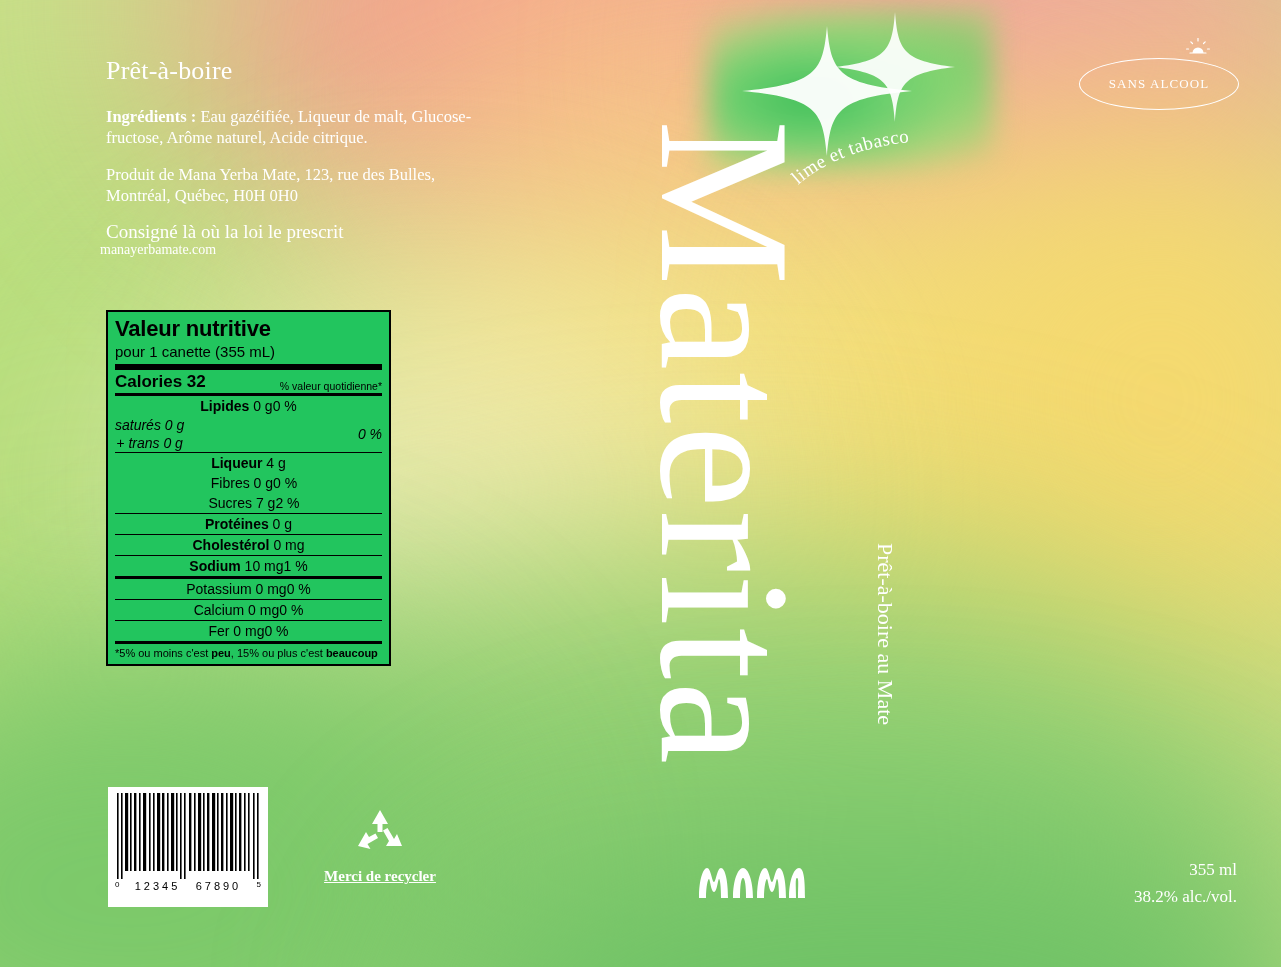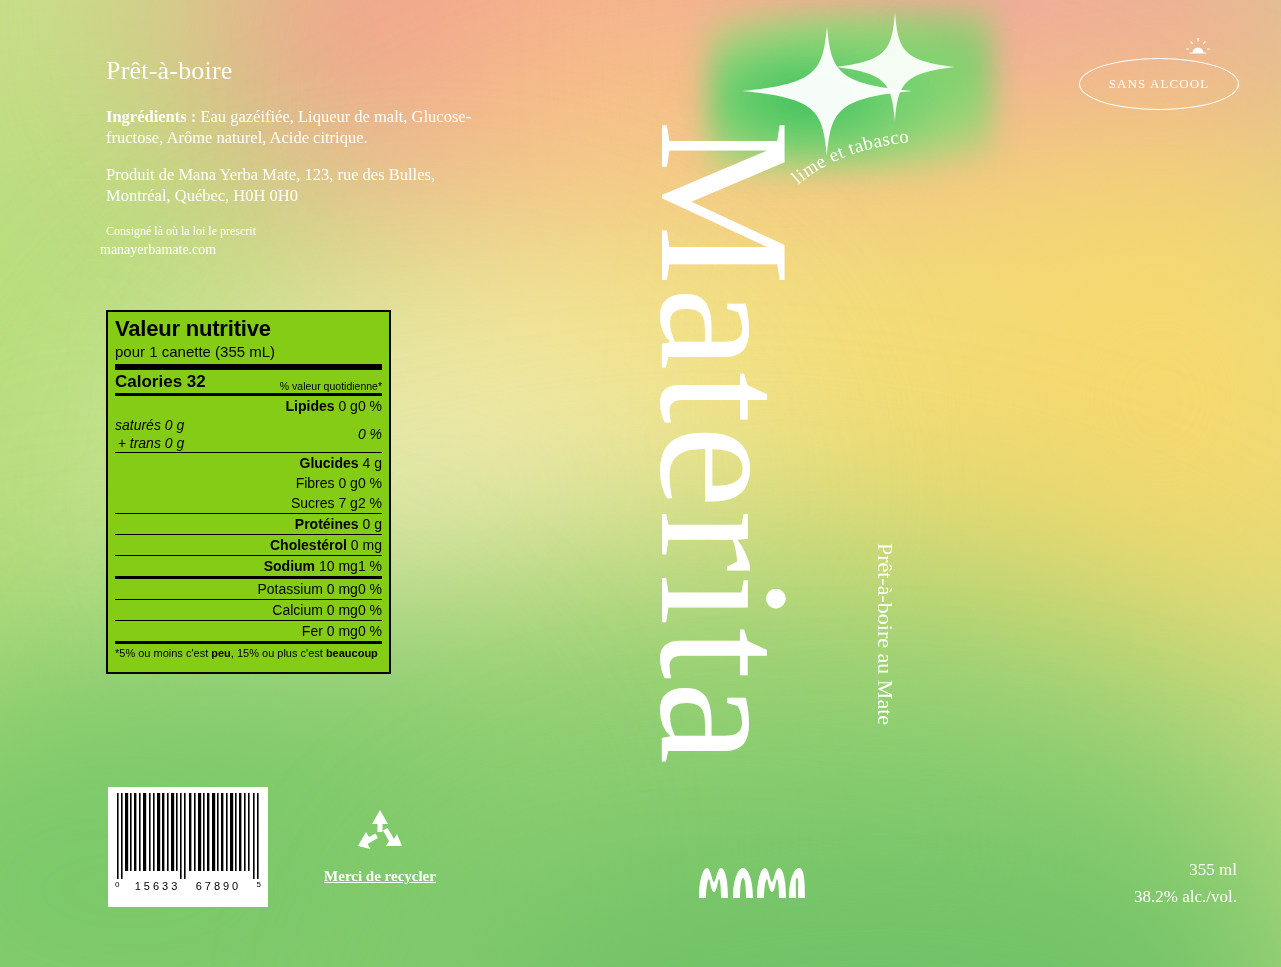--- a/index.html
+++ b/index.html
@@ -115,21 +115,21 @@
   .ing-label { font-weight: bold; }
   .addr-block {
     left: 106px; top: 164px;
     width: 400px;
     font-size: 16.5px;
     line-height: 21px;
   }
   .consign-block {
     left: 106px; top: 221px;
     width: 400px;
-    font-size: 12px;
+    font-size: 19px;
     line-height: 21px;
   }
   .website {
     left: 100px; top: 242px;
     font-size: 14px;
   }
 
   
   .badge {
     position: absolute;
@@ -161,26 +161,26 @@
     font-family: "Liberation Serif", serif;
     font-size: 19px;
     letter-spacing: .5px;
   }
 
   
   .nutri {
     position: absolute;
     left: 106px; top: 310px;
     width: 285px;
-    background: #84cc16;
+    background: #22c55e;
     border: 2.2px solid #000000;
     color: #000000;
     font-family: "Liberation Sans", sans-serif;
     box-sizing: border-box;
-    padding: 4px 7px 12px 7px;
+    padding: 4px 7px 4px 7px;
   }
   .nutri-title {
     font-size: 22px;
     font-weight: bold;
     line-height: 26px;
     letter-spacing: -.2px;
   }
   .nutri-serving {
     font-size: 15px;
     line-height: 19px;
@@ -192,21 +192,21 @@
   .cal-row {
     display: flex;
     align-items: flex-end;
     justify-content: space-between;
     padding: 2px 0 1px 0;
   }
   .cal-label { font-size: 17px; font-weight: bold; }
   .dv-label { font-size: 10.5px; }
   .nrow {
     display: flex;
-    justify-content: flex-end;
+    justify-content: center;
     font-size: 14px;
     line-height: 18px;
     padding: 1px 0;
   }
   .nrow .nm b { font-weight: bold; }
   .indent { padding-left: 11px; }
   .sub2 { display: flex; justify-content: space-between; font-style: italic; }
   .sub2 .stack { display: flex; flex-direction: column; }
   .footnote {
     font-size: 11px;
@@ -390,21 +390,21 @@
           </div>
         <div class="nrow indent" style="padding:0;">
             <span>+ trans 0 g</span>
           </div>
       </div>
       <div style="font-size:14px; align-self:center;">0 %</div>
     </div>
     <div class="rule-thin"></div>
 
     <div class="nrow">
-      <div class="nm"><b>Glucides</b><span> 4 g</span></div>
+      <div class="nm"><b>Liqueur</b><span> 4 g</span></div>
       <div></div>
     </div>
     <div class="nrow indent">
       <div class="nm">Fibres 0 g</div>
       <div>0 %</div>
     </div>
     <div class="nrow indent">
       <div class="nm">Sucres 7 g</div>
       <div>2 %</div>
     </div>
@@ -486,21 +486,21 @@
         <rect x="120" y="0" width="1.6" height="78"></rect>
           <rect x="124" y="0" width="2.4" height="78"></rect>
         <rect x="129" y="0" width="1.6" height="78"></rect>
           <rect x="133" y="0" width="1.6" height="78"></rect>
         <rect x="138" y="0" width="1.6" height="86"></rect>
           <rect x="142" y="0" width="1.6" height="86"></rect>
       </g>
     </svg>
     <div class="barcode-digits">
       <span class="small">0</span>
-      <span class="mid">15633</span>
+      <span class="mid">12345</span>
       <span class="mid">67890</span>
       <span class="small">5</span>
     </div>
   </div>
 
   <div class="recycle-group">
     <svg width="52" height="48" viewBox="0 0 52 48">
       <g fill="#ffffff">
         <path d="M26 2 L34 16 L28.5 16 L28.5 24 L23.5 24 L23.5 16 L18 16 Z"></path>
         <path d="M4 38 L12 24 L15 29 L21.5 25.5 L24 30 L13.5 36 L16.5 41 Z"></path>

